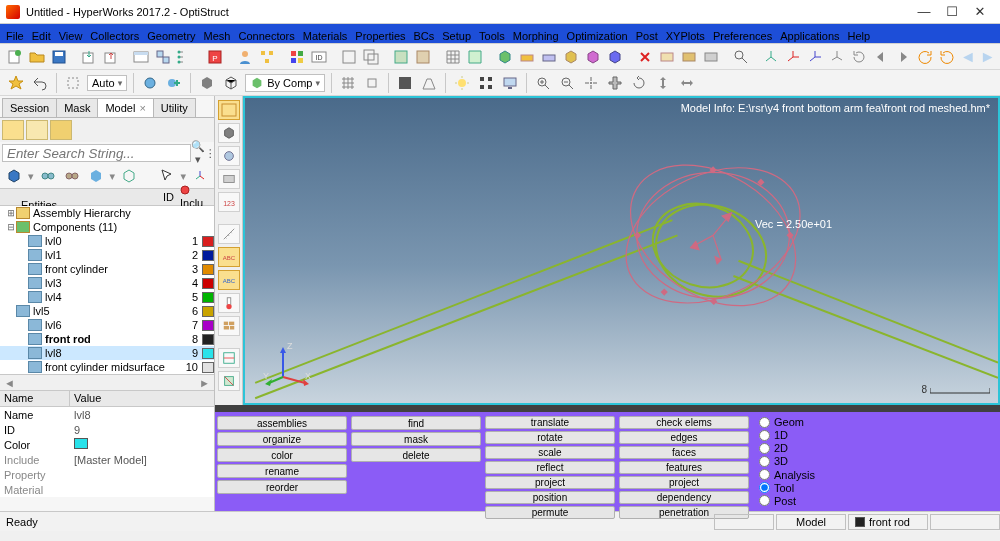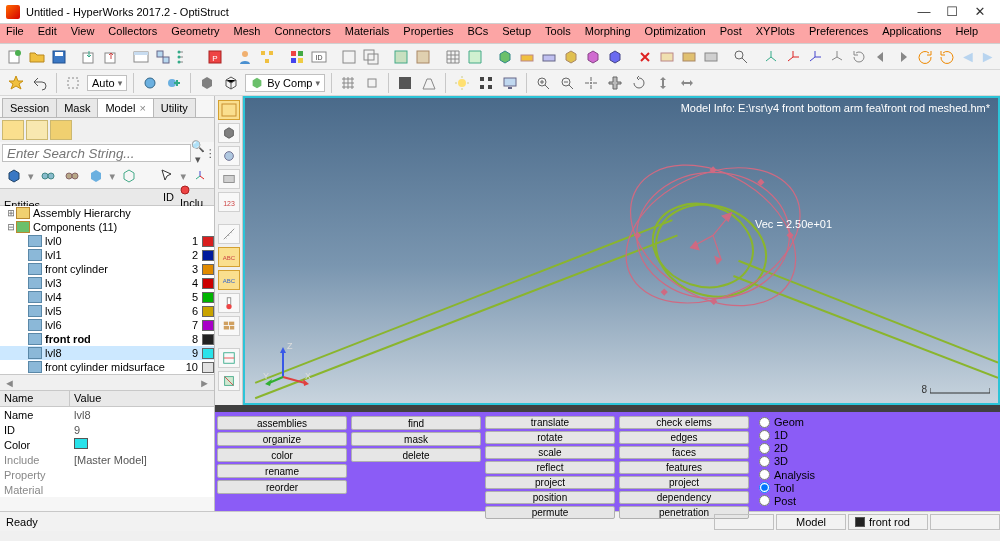--- a/index.html
+++ b/index.html
@@ -1,21 +1,21 @@
 <!DOCTYPE html>
 <html><head>
 <meta charset="utf-8">
 <style>
   * { box-sizing: border-box; }
   body { margin:0; font-family: Tahoma, Arial, sans-serif; font-size:11px; color:#000; background:#f0f0f0; width:1000px; height:541px; overflow:hidden; }
   .titlebar{height:24px; background:#fff; display:flex;align-items:center; padding:0 6px;border-bottom:1px solid #d0d0d0;}
   .titlebar .appicon{width:14px;height:14px;margin-right:6px;background:linear-gradient(135deg,#ff6a00,#d40000);border-radius:2px;}
   .titlebar .tspace{flex:1;}
   .winbtn{width:28px;height:18px;display:flex;align-items:center;justify-content:center;font-size:13px;color:#333;}
-  .menubar{height:20px;background:#fca5a5;border-bottom:1px solid #d0d0d0;display:flex;align-items:flex-start;padding:0 4px;gap:10px;}
+  .menubar{height:20px;background:#1d4ed8;border-bottom:1px solid #d0d0d0;display:flex;align-items:flex-end;padding:0 4px;gap:4px;}
   .menubar span{padding:1px 2px;cursor:default;}
   .toolbar{height:26px;background:#f3f3f3;border-bottom:1px solid #d8d8d8;display:flex;align-items:center;gap:4px;padding:0 6px;overflow:hidden;}
   .tbtn{width:20px;height:20px;display:flex;align-items:center;justify-content:center;border:1px solid transparent;border-radius:2px;}
   .tbtn svg{width:16px;height:16px;}
   .sep{width:1px;height:20px;background:#c8c8c8;margin:0 2px;}
   .drop{font-size:11px;padding:1px 4px;border:1px solid #c0c0c0;background:#fff;display:flex;align-items:center;gap:3px;}
   .drop::after{content:"▾";font-size:9px;color:#666;}
   .pager{margin-left:auto;display:flex;align-items:center;gap:4px;}
   .pager input{width:30px;height:16px;font-size:11px;text-align:right;padding-right:3px;border:1px solid #999;}
   .arrow{font-size:16px;color:#b8d4ef;}
@@ -25,21 +25,21 @@
   .tab{padding:3px 7px;border:1px solid #b8b8b8;border-bottom:none;background:#e8e8e8;margin-right:-1px;}
   .tab.active{background:#fff;font-weight:normal;}
   .tab .x{margin-left:4px;color:#888;}
   .browserTools{height:24px;display:flex;align-items:center;padding:2px;gap:2px;background:#f0f0f0;}
   .browserTools .sq{width:22px;height:20px;border:1px solid #ccb870;background:#fadf8e;}
   .search{height:22px;display:flex;align-items:center;padding:2px;}
   .search input{flex:1;height:18px;border:1px solid #c0c0c0;padding:0 4px;color:#888;font-style:italic;}
   .search .mag{width:20px;text-align:center;color:#555;}
   .filterRow{height:24px;display:flex;align-items:center;gap:4px;padding:0 4px;}
   .entHead{height:18px;background:#e9e9e9;border-top:1px solid #c8c8c8;border-bottom:1px solid #c8c8c8;display:flex;align-items:center;font-size:11px;}
-  .entHead .c1{flex:1;padding-left:4px;margin-top:16px;}
+  .entHead .c1{flex:1;padding-left:21px;margin-top:16px;}
   .entHead .c2{width:30px;text-align:right;padding-right:6px;}
   .entHead .c3{width:34px;}
   .tree{flex:0 0 auto;overflow:auto;background:#fff;font-size:11px;max-height:170px;border-bottom:1px solid #c8c8c8;}
   .trow{display:flex;align-items:center;height:14px;padding-left:6px;}
   .trow .twist{width:10px;text-align:center;color:#666;font-size:9px;}
   .trow .ic{width:14px;height:12px;background:#e0b050;border:1px solid #b88830;margin-right:3px;}
   .trow .nm{flex:1;white-space:nowrap;overflow:hidden;}
   .trow .idc{width:22px;text-align:right;padding-right:4px;}
   .trow .sw{width:12px;height:11px;border:1px solid #666;}
   .trow.sel{background:#cce8ff;}
@@ -586,21 +586,21 @@
           <span class="nm">lvl3</span>
           <span class="idc">4</span>
           <span class="sw" style="background:#cc0000"></span>
         </div>
         <div class="trow" style="padding-left: 28px;">
           <span class="ic" style="background:#8bb8d8;border-color:#5a88a8"></span>
           <span class="nm">lvl4</span>
           <span class="idc">5</span>
           <span class="sw" style="background:#00b400"></span>
         </div>
-        <div class="trow" style="padding-left: 28px;">
+        <div class="trow" style="padding-left: 16px;">
           <span class="ic" style="background:#8bb8d8;border-color:#5a88a8"></span>
           <span class="nm">lvl5</span>
           <span class="idc">6</span>
           <span class="sw" style="background:#c9a400"></span>
         </div>
         <div class="trow" style="padding-left: 28px;">
           <span class="ic" style="background:#8bb8d8;border-color:#5a88a8"></span>
           <span class="nm">lvl6</span>
           <span class="idc">7</span>
           <span class="sw" style="background:#a800c8"></span>

